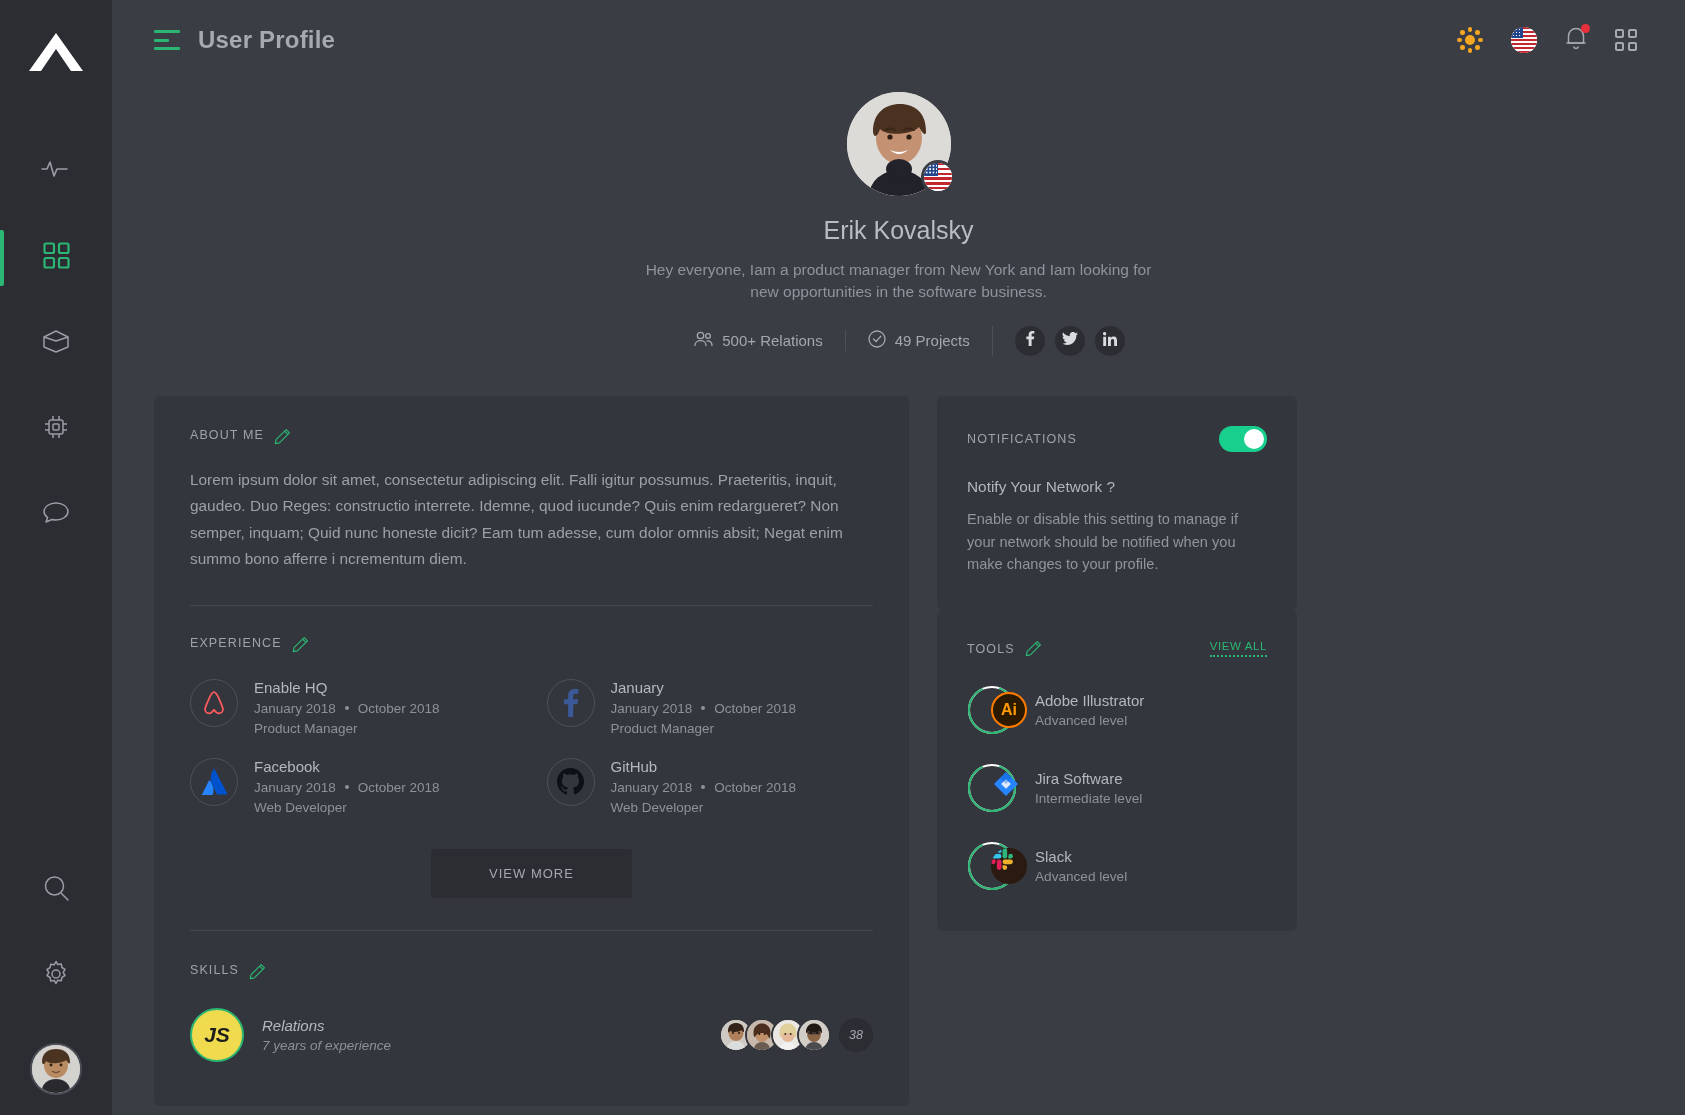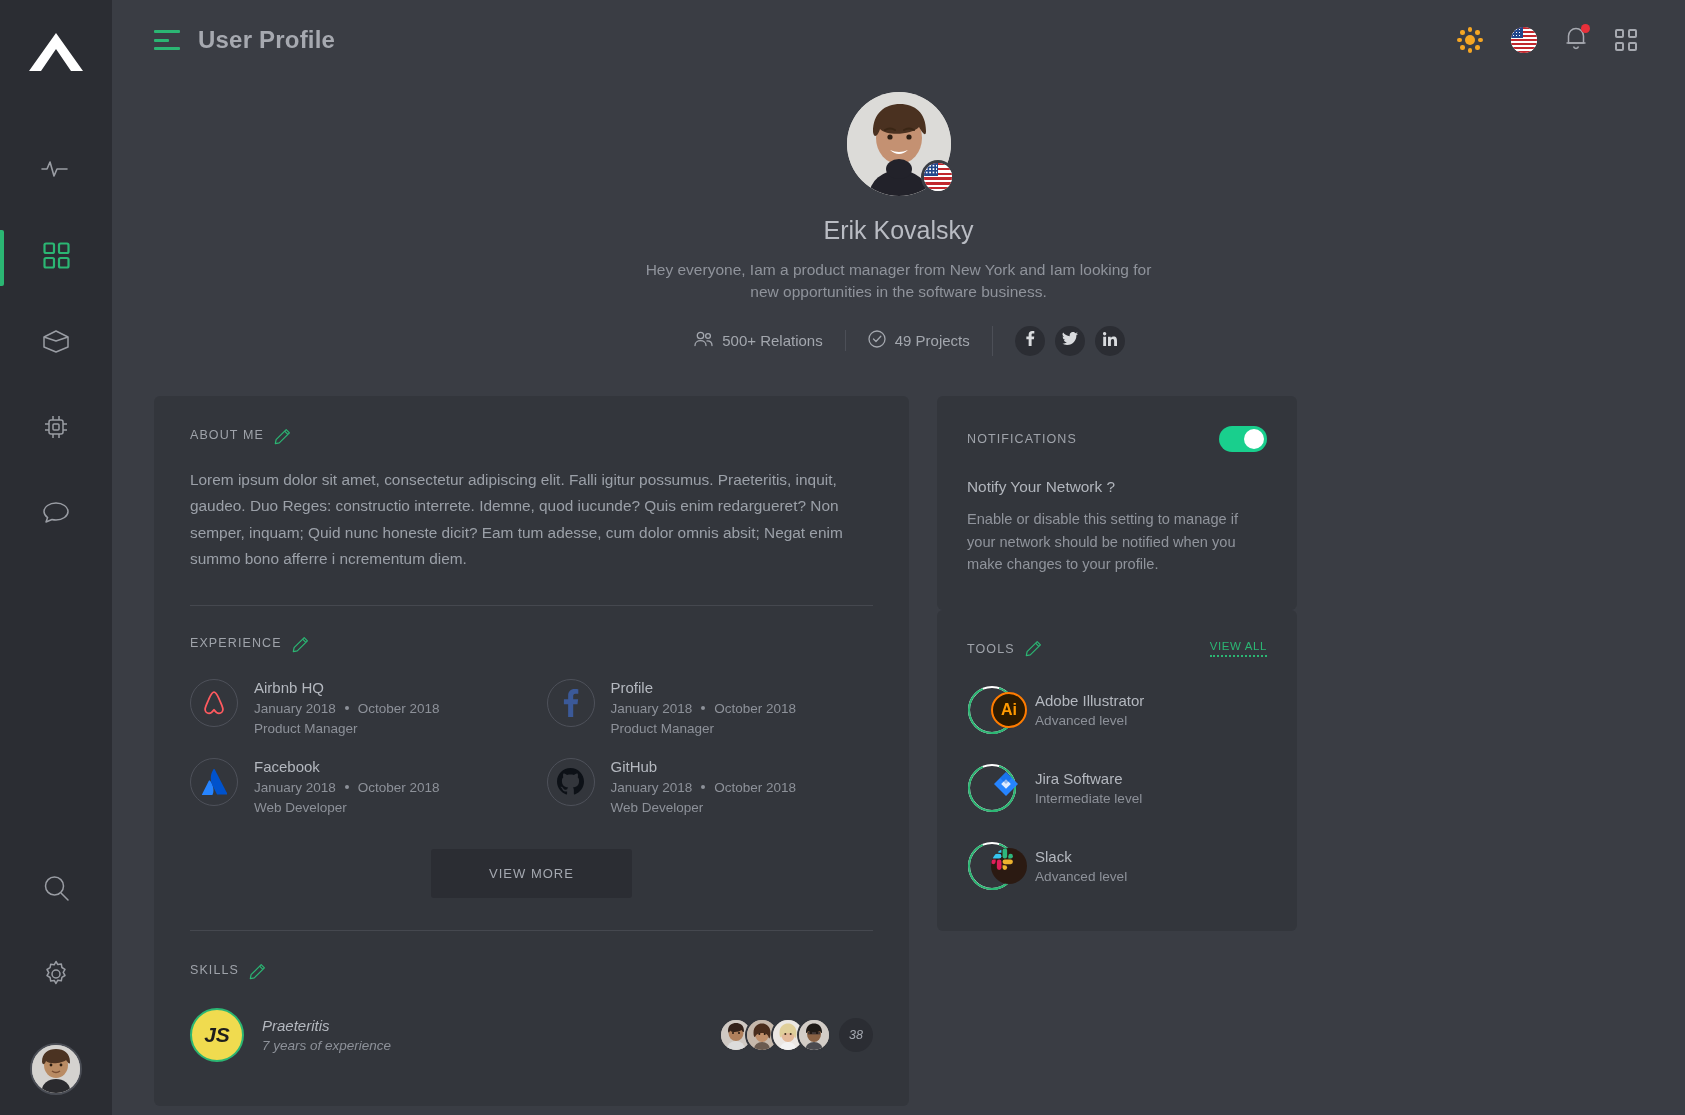--- a/index.html
+++ b/index.html
@@ -411,38 +411,38 @@
 
         <div class="exp-grid">
 
           <div class="exp-item">
             <div class="exp-logo">
               <svg width="24" height="26" viewBox="0 0 24 26" fill="none" stroke="#ff5a5f" stroke-width="1.8" stroke-linejoin="round">
                   <path d="M12 2.2c2.2 0 3.3 2.8 5.3 7.3 2.3 5.2 3.6 7.7 3.6 9.7 0 2.5-1.8 4.2-3.9 4.2-2 0-3.4-1.3-5-3.6-1.6 2.3-3 3.6-5 3.6-2.1 0-3.9-1.7-3.9-4.2 0-2 1.3-4.5 3.6-9.7C8.7 5 9.8 2.2 12 2.2z"></path>
                 </svg>
             </div>
             <div>
-              <div class="exp-name">Airbnb HQ</div>
+              <div class="exp-name">Enable HQ</div>
               <div class="exp-dates">
                 <span>January 2018</span>
                 <span class="dot"></span>
                 <span>October 2018</span>
               </div>
               <div class="exp-role">Product Manager</div>
             </div>
           </div>
 
           <div class="exp-item">
             <div class="exp-logo">
               <svg width="16" height="28" viewBox="0 0 16 28">
                   <path d="M10.2 28V15.3h4.3l.64-4.97h-4.94V7.15c0-1.44.4-2.42 2.47-2.42H15.3V.28C14.85.22 13.3.08 11.5.08 7.73.08 5.14 2.4 5.14 6.66v3.67H.9v4.97h4.24V28z" fill="#3b5998"></path>
                 </svg>
             </div>
             <div>
-              <div class="exp-name">Profile</div>
+              <div class="exp-name">January</div>
               <div class="exp-dates">
                 <span>January 2018</span>
                 <span class="dot"></span>
                 <span>October 2018</span>
               </div>
               <div class="exp-role">Product Manager</div>
             </div>
           </div>
 
           <div class="exp-item">
@@ -494,21 +494,21 @@
             <svg width="17" height="17" viewBox="0 0 17 17" fill="none" stroke="#2bb673" stroke-width="1.2" stroke-linejoin="round">
                 <path d="M12.2 1.6 15.4 4.8 5.3 14.9 1.3 15.7 2.1 11.7z"></path>
                 <path d="M10.6 3.2 13.8 6.4"></path>
               </svg>
           </span>
         </div>
 
         <div class="skill-row">
           <div class="skill-badge">JS</div>
           <div class="skill-info">
-            <div class="skill-name">Praeteritis</div>
+            <div class="skill-name">Relations</div>
             <div class="skill-sub">7 years of experience</div>
           </div>
           <div class="skill-people">
             <div class="people-av">
               <svg width="30" height="30" viewBox="0 0 30 30">
                   <rect width="30" height="30" fill="#cfc9c3"></rect>
                   <ellipse cx="15" cy="13" rx="7.5" ry="8" fill="#b0805c"></ellipse>
                   <path d="M7 11c0-6 4-8 8-8s8 2 8 8c0 2-1.5 1-2.5-1-2 2-9.5 3-11.5.5-.5 2-1.5 3-2 .5z" fill="#33221a"></path>
                   <ellipse cx="15" cy="29" rx="9" ry="8" fill="#dcdcdc"></ellipse>
                   <circle cx="12" cy="13" r="1" fill="#241810"></circle>

